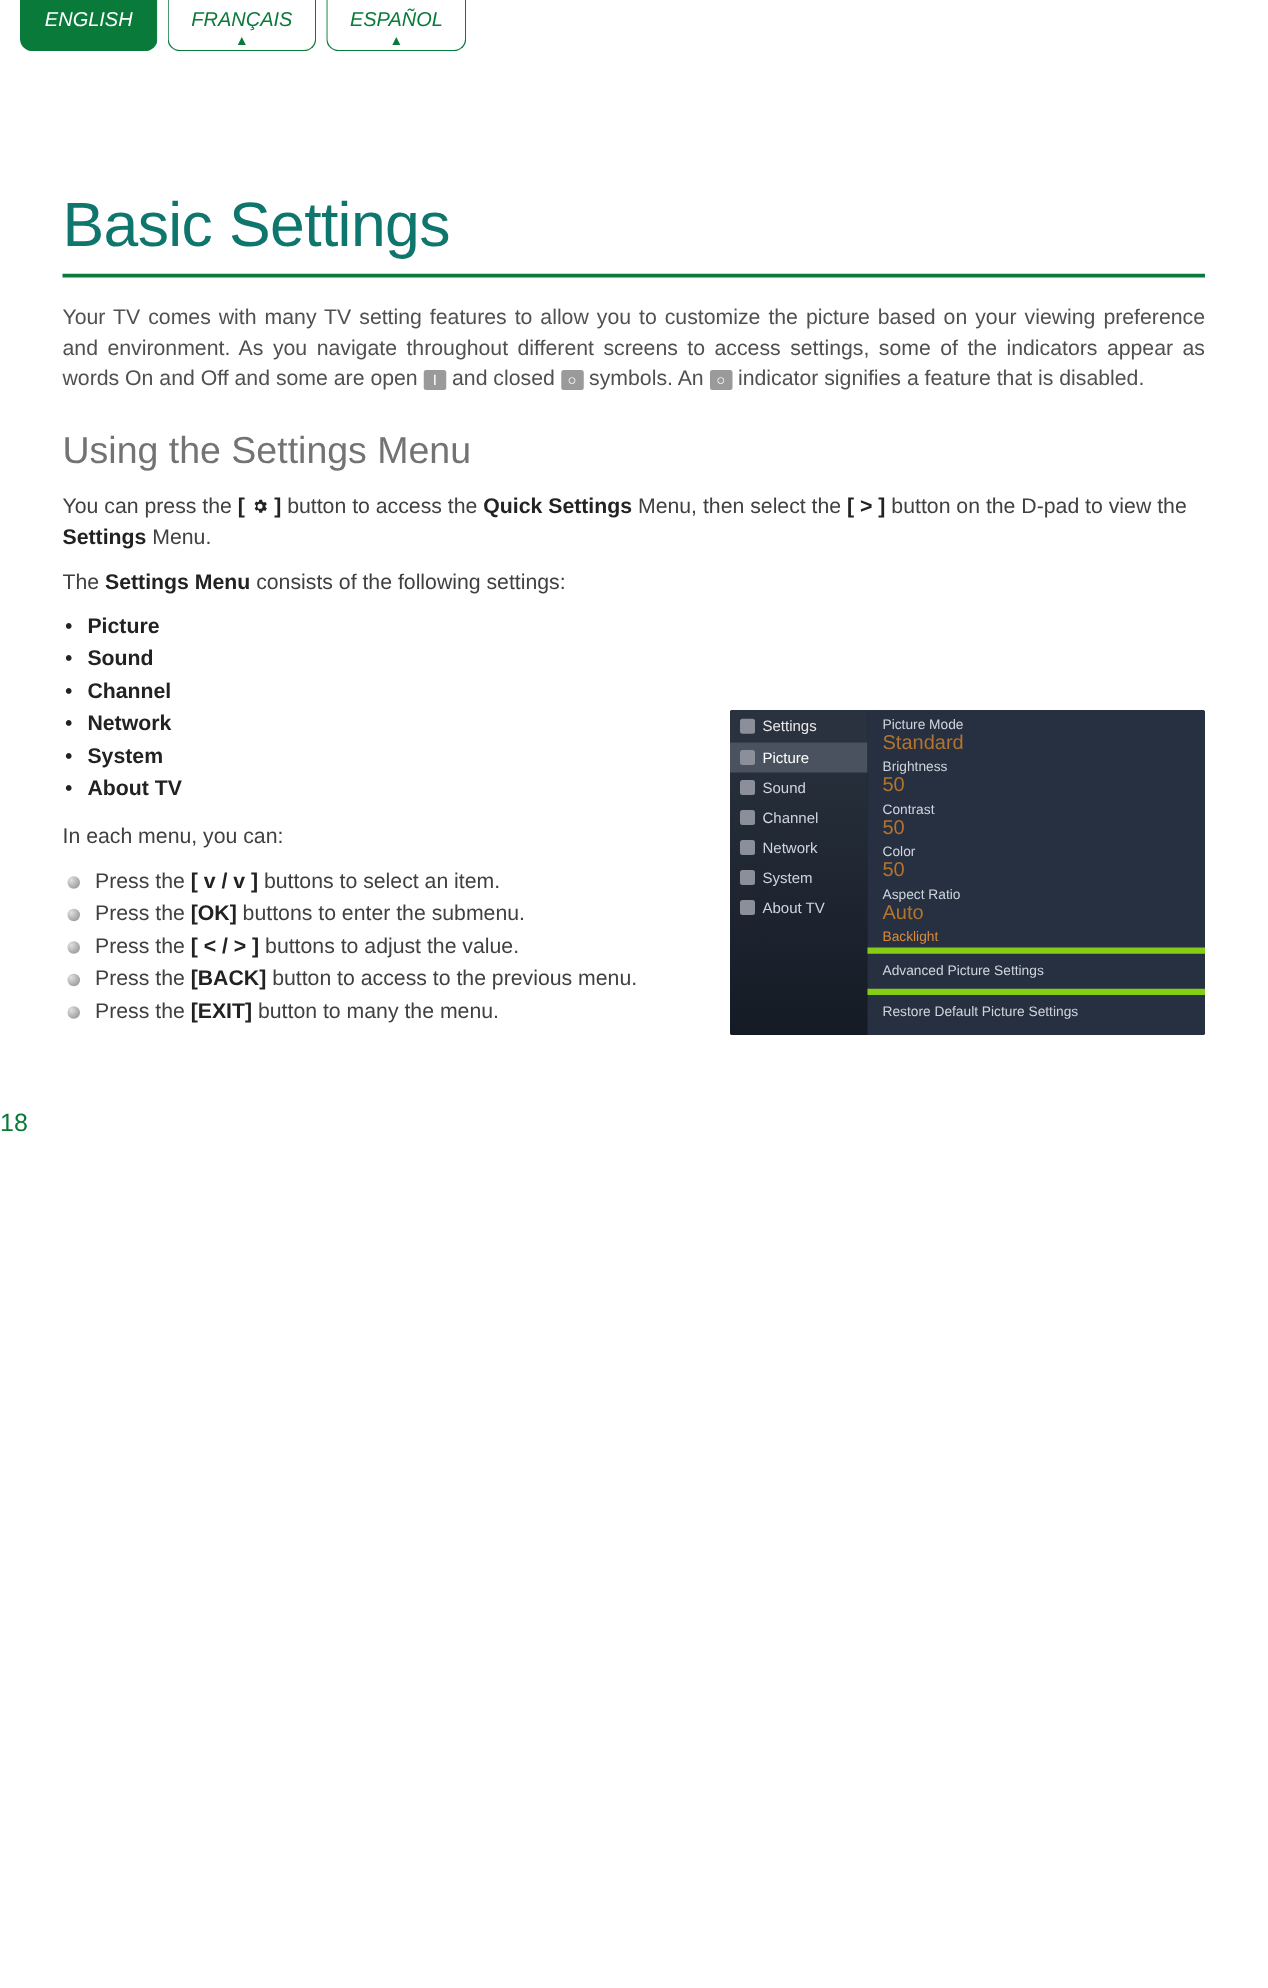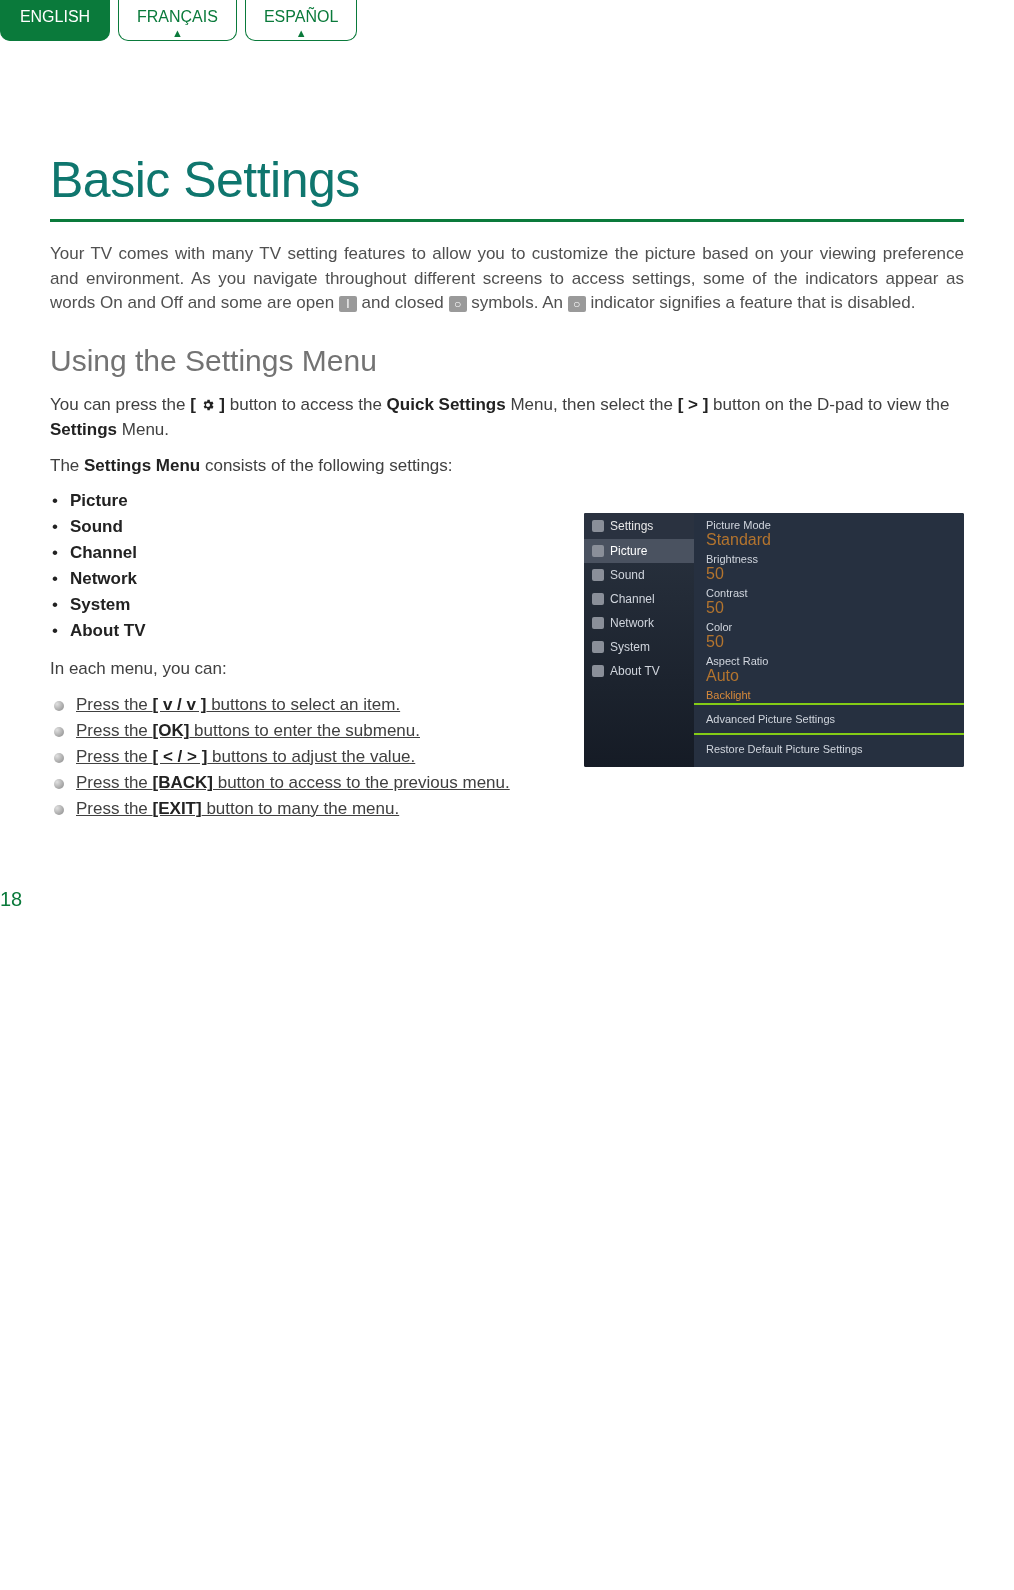--- a/index.html
+++ b/index.html
@@ -1,58 +1,58 @@
 <!DOCTYPE html>
 <html><head>
 <meta charset="utf-8">
 <style>
   * { box-sizing: border-box; margin: 0; padding: 0; }
   body { font-family: Arial, Helvetica, sans-serif; background: #fff; color: #505050; width: 1014px; }
   
-  .tabs { display: flex; gap: 8px; padding-left: 0; }
+  .tabs { display: flex; gap: 8px; padding-left: 16px; font-style: italic; }
   .tab { border: 1px solid #0a7a3b; border-radius: 0 0 10px 10px; padding: 8px 18px 2px 18px; min-width: 110px; text-align: center; font-size: 16px; font-weight: 500; color: #0a7a3b; cursor: pointer; border-top: none; }
   .tab.active { background: #0a7a3b; color: #fff; }
   .tab .tri { font-size: 11px; display: block; line-height: 10px; color: #0a7a3b; margin-top: 2px; }
   .tab.active .tri { visibility: hidden; height: 10px; }
 
   .content { padding: 110px 50px 40px 50px; }
   h1 { color: #0f766e; font-family: "Segoe UI", Arial, sans-serif; font-weight: 300; font-size: 50px; letter-spacing: -0.5px; }
   hr.green { border: none; border-top: 3px solid #0a7a3b; margin: 10px 0 20px 0; }
 
   p.intro { font-size: 17px; color: #505050; line-height: 1.45; text-align: justify; }
   .sym { display: inline-block; background: #9a9a9a; color: #fff; font-size: 12px; width: 18px; height: 16px; text-align: center; line-height: 16px; border-radius: 2px; vertical-align: middle; }
 
   h2 { color: #737373; font-weight: 300; font-size: 30px; margin-top: 28px; margin-bottom: 14px; font-family: "Segoe UI", Arial, sans-serif; }
 
   p.body { font-size: 17px; color: #404040; line-height: 1.5; margin-bottom: 10px; }
   strong { font-weight: bold; color: #222; }
 
-  .two-col { display: flex; gap: 40px; align-items: center; }
+  .two-col { display: flex; gap: 40px; align-items: flex-end; }
   .left { flex: 1; }
   .right { width: 380px; }
 
   ul.settings-list { list-style: none; margin: 8px 0 12px 0; }
   ul.settings-list li { font-size: 17px; font-weight: bold; color: #222; padding: 3px 0; }
   ul.settings-list li::before { content: "•"; font-weight: normal; margin-right: 12px; margin-left: 2px; }
 
   ul.actions { list-style: none; margin: 6px 0; }
-  ul.actions li { font-size: 17px; color: #404040; padding: 3px 0; display: flex; align-items: flex-start; text-decoration: underline; }
+  ul.actions li { font-size: 17px; color: #404040; padding: 3px 0; display: flex; align-items: flex-start; }
   ul.actions li::before { content: ""; display: inline-block; width: 10px; height: 10px; border-radius: 50%; background: radial-gradient(circle at 30% 30%, #e0e0e0, #888); margin: 6px 12px 0 4px; flex-shrink: 0; }
 
   .tv-menu { background: #101722; color: #cfd5df; font-size: 12px; border-radius: 2px; overflow: hidden; display: flex; font-family: Arial, sans-serif; }
   .tv-left { width: 110px; background: linear-gradient(#2a3340, #151b25); }
   .tv-title { display: flex; align-items: center; gap: 6px; padding: 6px 8px; font-size: 12px; color: #e8e8e8; background: #2a3240; }
   .tv-item { display: flex; align-items: center; gap: 6px; padding: 5px 8px; font-size: 12px; color: #d0d5dd; }
   .tv-item.sel { background: #4a5260; color: #fff; }
   .tv-ico { width: 12px; height: 12px; display: inline-block; background: #8a8f99; border-radius: 2px; }
   .tv-right { flex: 1; background: #263040; padding: 4px 0; }
   .tv-row { padding: 2px 12px; font-size: 11px; color: #d0d5dd; }
   .tv-row .val { color: #b3742e; font-size: 16px; display: block; }
   .tv-row.orange { color: #d98a3a; }
-  .tv-row2 { padding: 8px 12px; font-size: 11px; color: #d0d5dd; border-top: 2px solid #84cc16; }
+  .tv-row2 { padding: 8px 12px; font-size: 11px; color: #d0d5dd; border-top: 5px solid #84cc16; }
 
   .page-num { text-align: left; color: #0a7a3b; font-size: 20px; padding: 20px 0 30px 0; }
 
   .gear-icon { display: inline-block; width: 14px; height: 14px; vertical-align: -2px; }
   .gear-icon svg { width: 14px; height: 14px; }
 </style>
 </head>
 <body>
 
 <div class="tabs">

